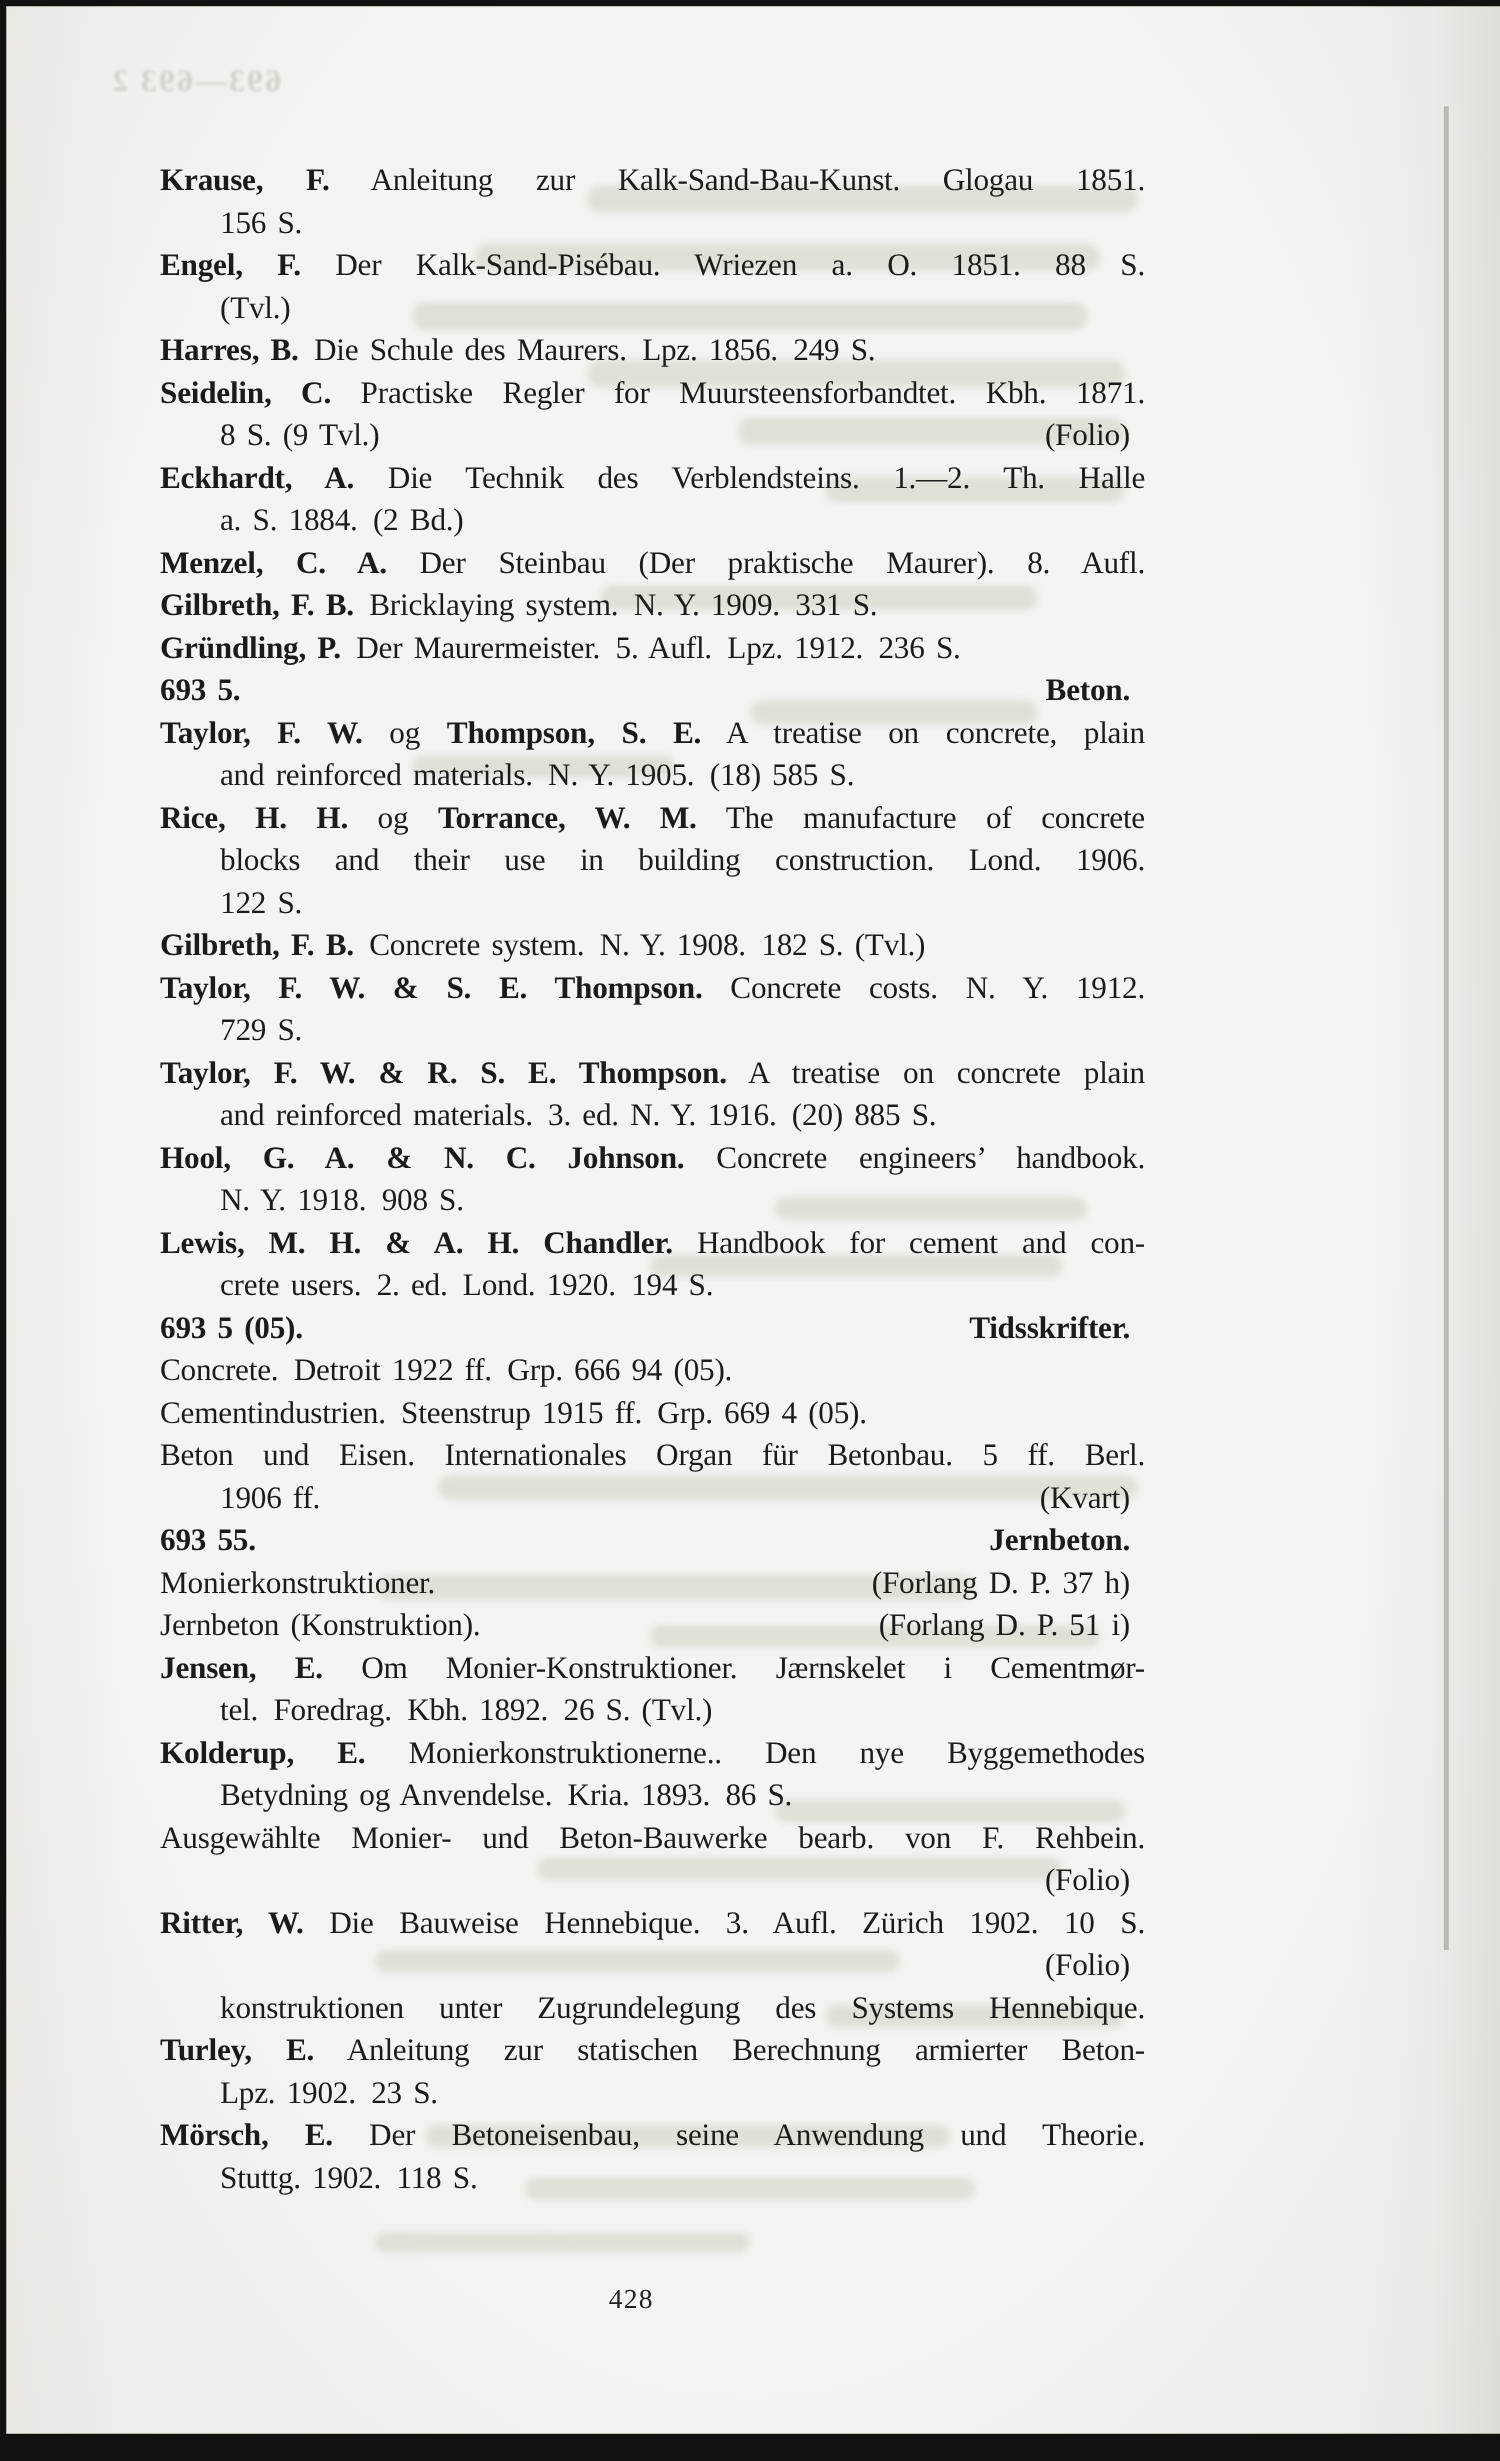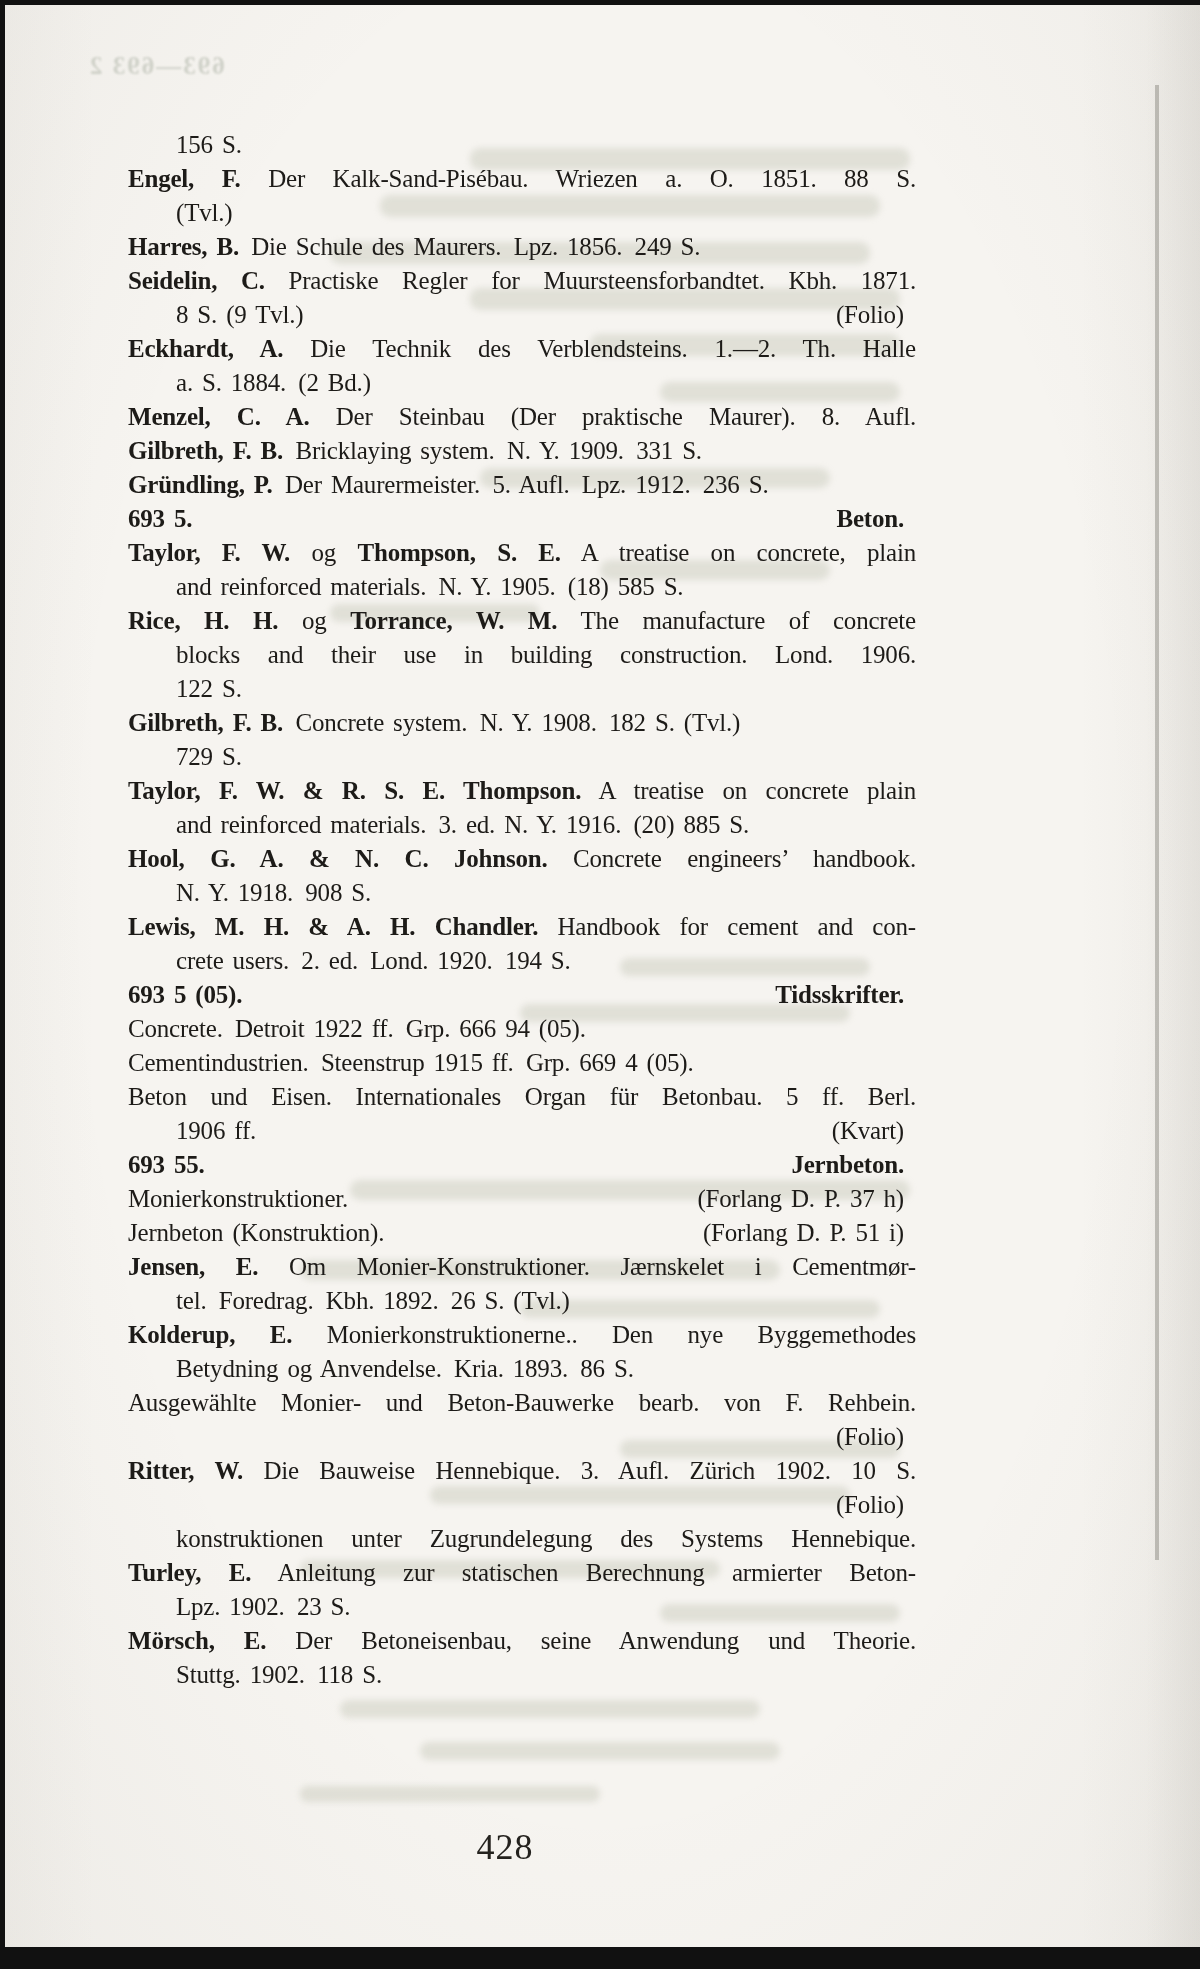--- a/index.html
+++ b/index.html
@@ -39,21 +39,21 @@
     font-size:25px;line-height:34px;letter-spacing:-0.2px;
   }
   .line{position:relative;height:34px;white-space:nowrap;word-spacing:3px;}
   .line.just{white-space:normal;word-spacing:normal;text-align:justify;text-align-last:justify;overflow:hidden;}
   .line.ind{padding-left:48px;}
   .line.just.ind{padding-left:48px;}
   .b{font-weight:700;}
   .right{position:absolute;right:12px;top:0;font-family:Liberation Serif, serif;}
   .page-number{
     position:absolute;left:110px;top:1826px;width:790px;
-    text-align:center;font-size:36px;letter-spacing:1px;color:#24221e;
+    text-align:center;font-size:22px;letter-spacing:1px;color:#24221e;
   }
 </style>
 </head>
 <body>
 
 <div class="page">
 
   <div class="ghost-head">693—693 2</div>
 
   <div id="smudges">
@@ -74,38 +74,40 @@
       <div class="smudge" style="left: 620px; top: 1440px; width: 280px; height: 18px;"></div>
       <div class="smudge" style="left: 430px; top: 1486px; width: 420px; height: 18px;"></div>
       <div class="smudge" style="left: 300px; top: 1560px; width: 420px; height: 18px;"></div>
       <div class="smudge" style="left: 660px; top: 1604px; width: 240px; height: 18px;"></div>
       <div class="smudge" style="left: 340px; top: 1700px; width: 420px; height: 18px;"></div>
       <div class="smudge" style="left: 420px; top: 1742px; width: 360px; height: 18px;"></div>
       <div class="smudge" style="left: 300px; top: 1786px; width: 300px; height: 16px;"></div>
     </div>
 
   <div class="content" id="content">
+      <div class="line just"><span class="b">Krause, F.</span><span> Anleitung zur Kalk-Sand-Bau-Kunst. Glogau 1851.</span></div>
       <div class="line ind"><span>156 S.</span></div>
       <div class="line just"><span class="b">Engel, F.</span><span> Der Kalk-Sand-Pisébau. Wriezen a. O. 1851. 88 S.</span></div>
       <div class="line ind"><span>(Tvl.)</span></div>
       <div class="line"><span class="b">Harres, B.</span><span> Die Schule des Maurers. Lpz. 1856. 249 S.</span></div>
       <div class="line just"><span class="b">Seidelin, C.</span><span> Practiske Regler for Muursteensforbandtet. Kbh. 1871.</span></div>
       <div class="line ind"><span>8 S. (9 Tvl.)</span><span class="right">(Folio)</span></div>
       <div class="line just"><span class="b">Eckhardt, A.</span><span> Die Technik des Verblendsteins. 1.—2. Th. Halle</span></div>
       <div class="line ind"><span>a. S. 1884. (2 Bd.)</span></div>
       <div class="line just"><span class="b">Menzel, C. A.</span><span> Der Steinbau (Der praktische Maurer). 8. Aufl.</span></div>
       <div class="line"><span class="b">Gilbreth, F. B.</span><span> Bricklaying system. N. Y. 1909. 331 S.</span></div>
       <div class="line"><span class="b">Gründling, P.</span><span> Der Maurermeister. 5. Aufl. Lpz. 1912. 236 S.</span></div>
       <div class="line"><span class="b">693 5.</span><span class="right b">Beton.</span></div>
       <div class="line just"><span class="b">Taylor, F. W.</span><span> og </span><span class="b">Thompson, S. E.</span><span> A treatise on concrete, plain</span></div>
       <div class="line ind"><span>and reinforced materials. N. Y. 1905. (18) 585 S.</span></div>
       <div class="line just"><span class="b">Rice, H. H.</span><span> og </span><span class="b">Torrance, W. M.</span><span> The manufacture of concrete</span></div>
       <div class="line ind just"><span>blocks and their use in building construction. Lond. 1906.</span></div>
       <div class="line ind"><span>122 S.</span></div>
       <div class="line"><span class="b">Gilbreth, F. B.</span><span> Concrete system. N. Y. 1908. 182 S. (Tvl.)</span></div>
+      <div class="line just"><span class="b">Taylor, F. W. &amp; S. E. Thompson.</span><span> Concrete costs. N. Y. 1912.</span></div>
       <div class="line ind"><span>729 S.</span></div>
       <div class="line just"><span class="b">Taylor, F. W. &amp; R. S. E. Thompson.</span><span> A treatise on concrete plain</span></div>
       <div class="line ind"><span>and reinforced materials. 3. ed. N. Y. 1916. (20) 885 S.</span></div>
       <div class="line just"><span class="b">Hool, G. A. &amp; N. C. Johnson.</span><span> Concrete engineers’ handbook.</span></div>
       <div class="line ind"><span>N. Y. 1918. 908 S.</span></div>
       <div class="line just"><span class="b">Lewis, M. H. &amp; A. H. Chandler.</span><span> Handbook for cement and con-</span></div>
       <div class="line ind"><span>crete users. 2. ed. Lond. 1920. 194 S.</span></div>
       <div class="line"><span class="b">693 5 (05).</span><span class="right b">Tidsskrifter.</span></div>
       <div class="line"><span>Concrete. Detroit 1922 ff. Grp. 666 94 (05).</span></div>
       <div class="line"><span>Cementindustrien. Steenstrup 1915 ff. Grp. 669 4 (05).</span></div>

